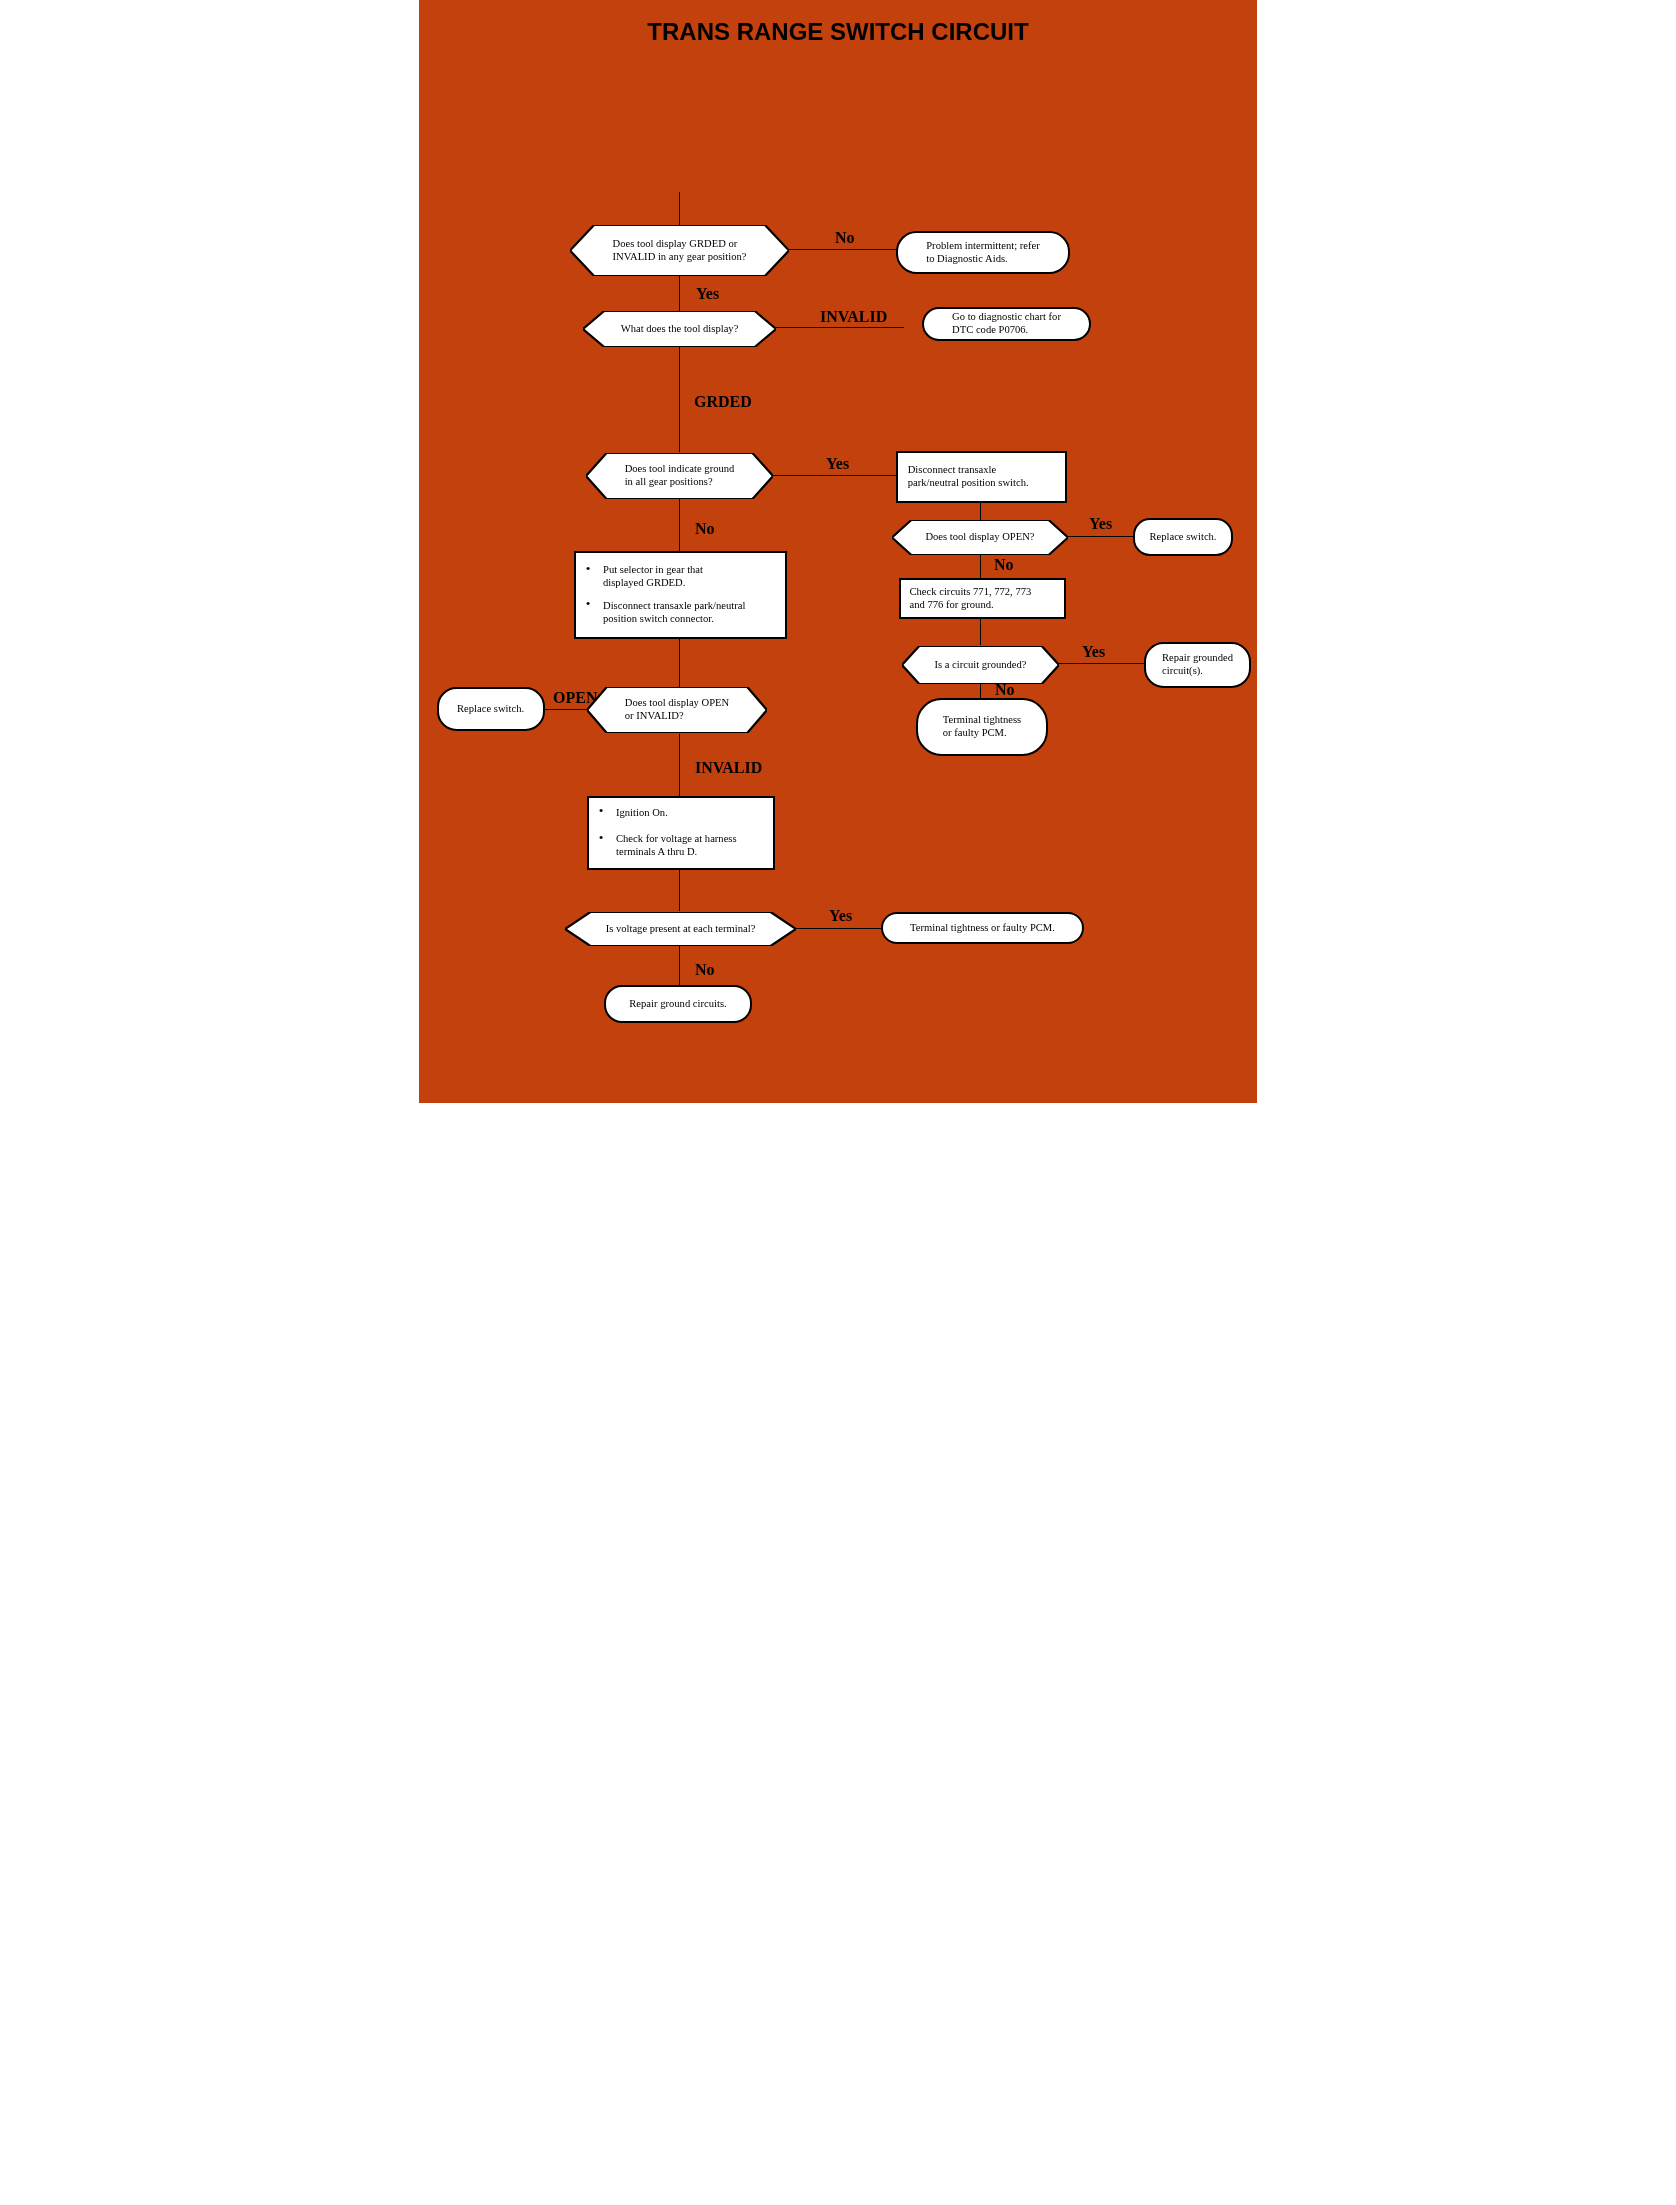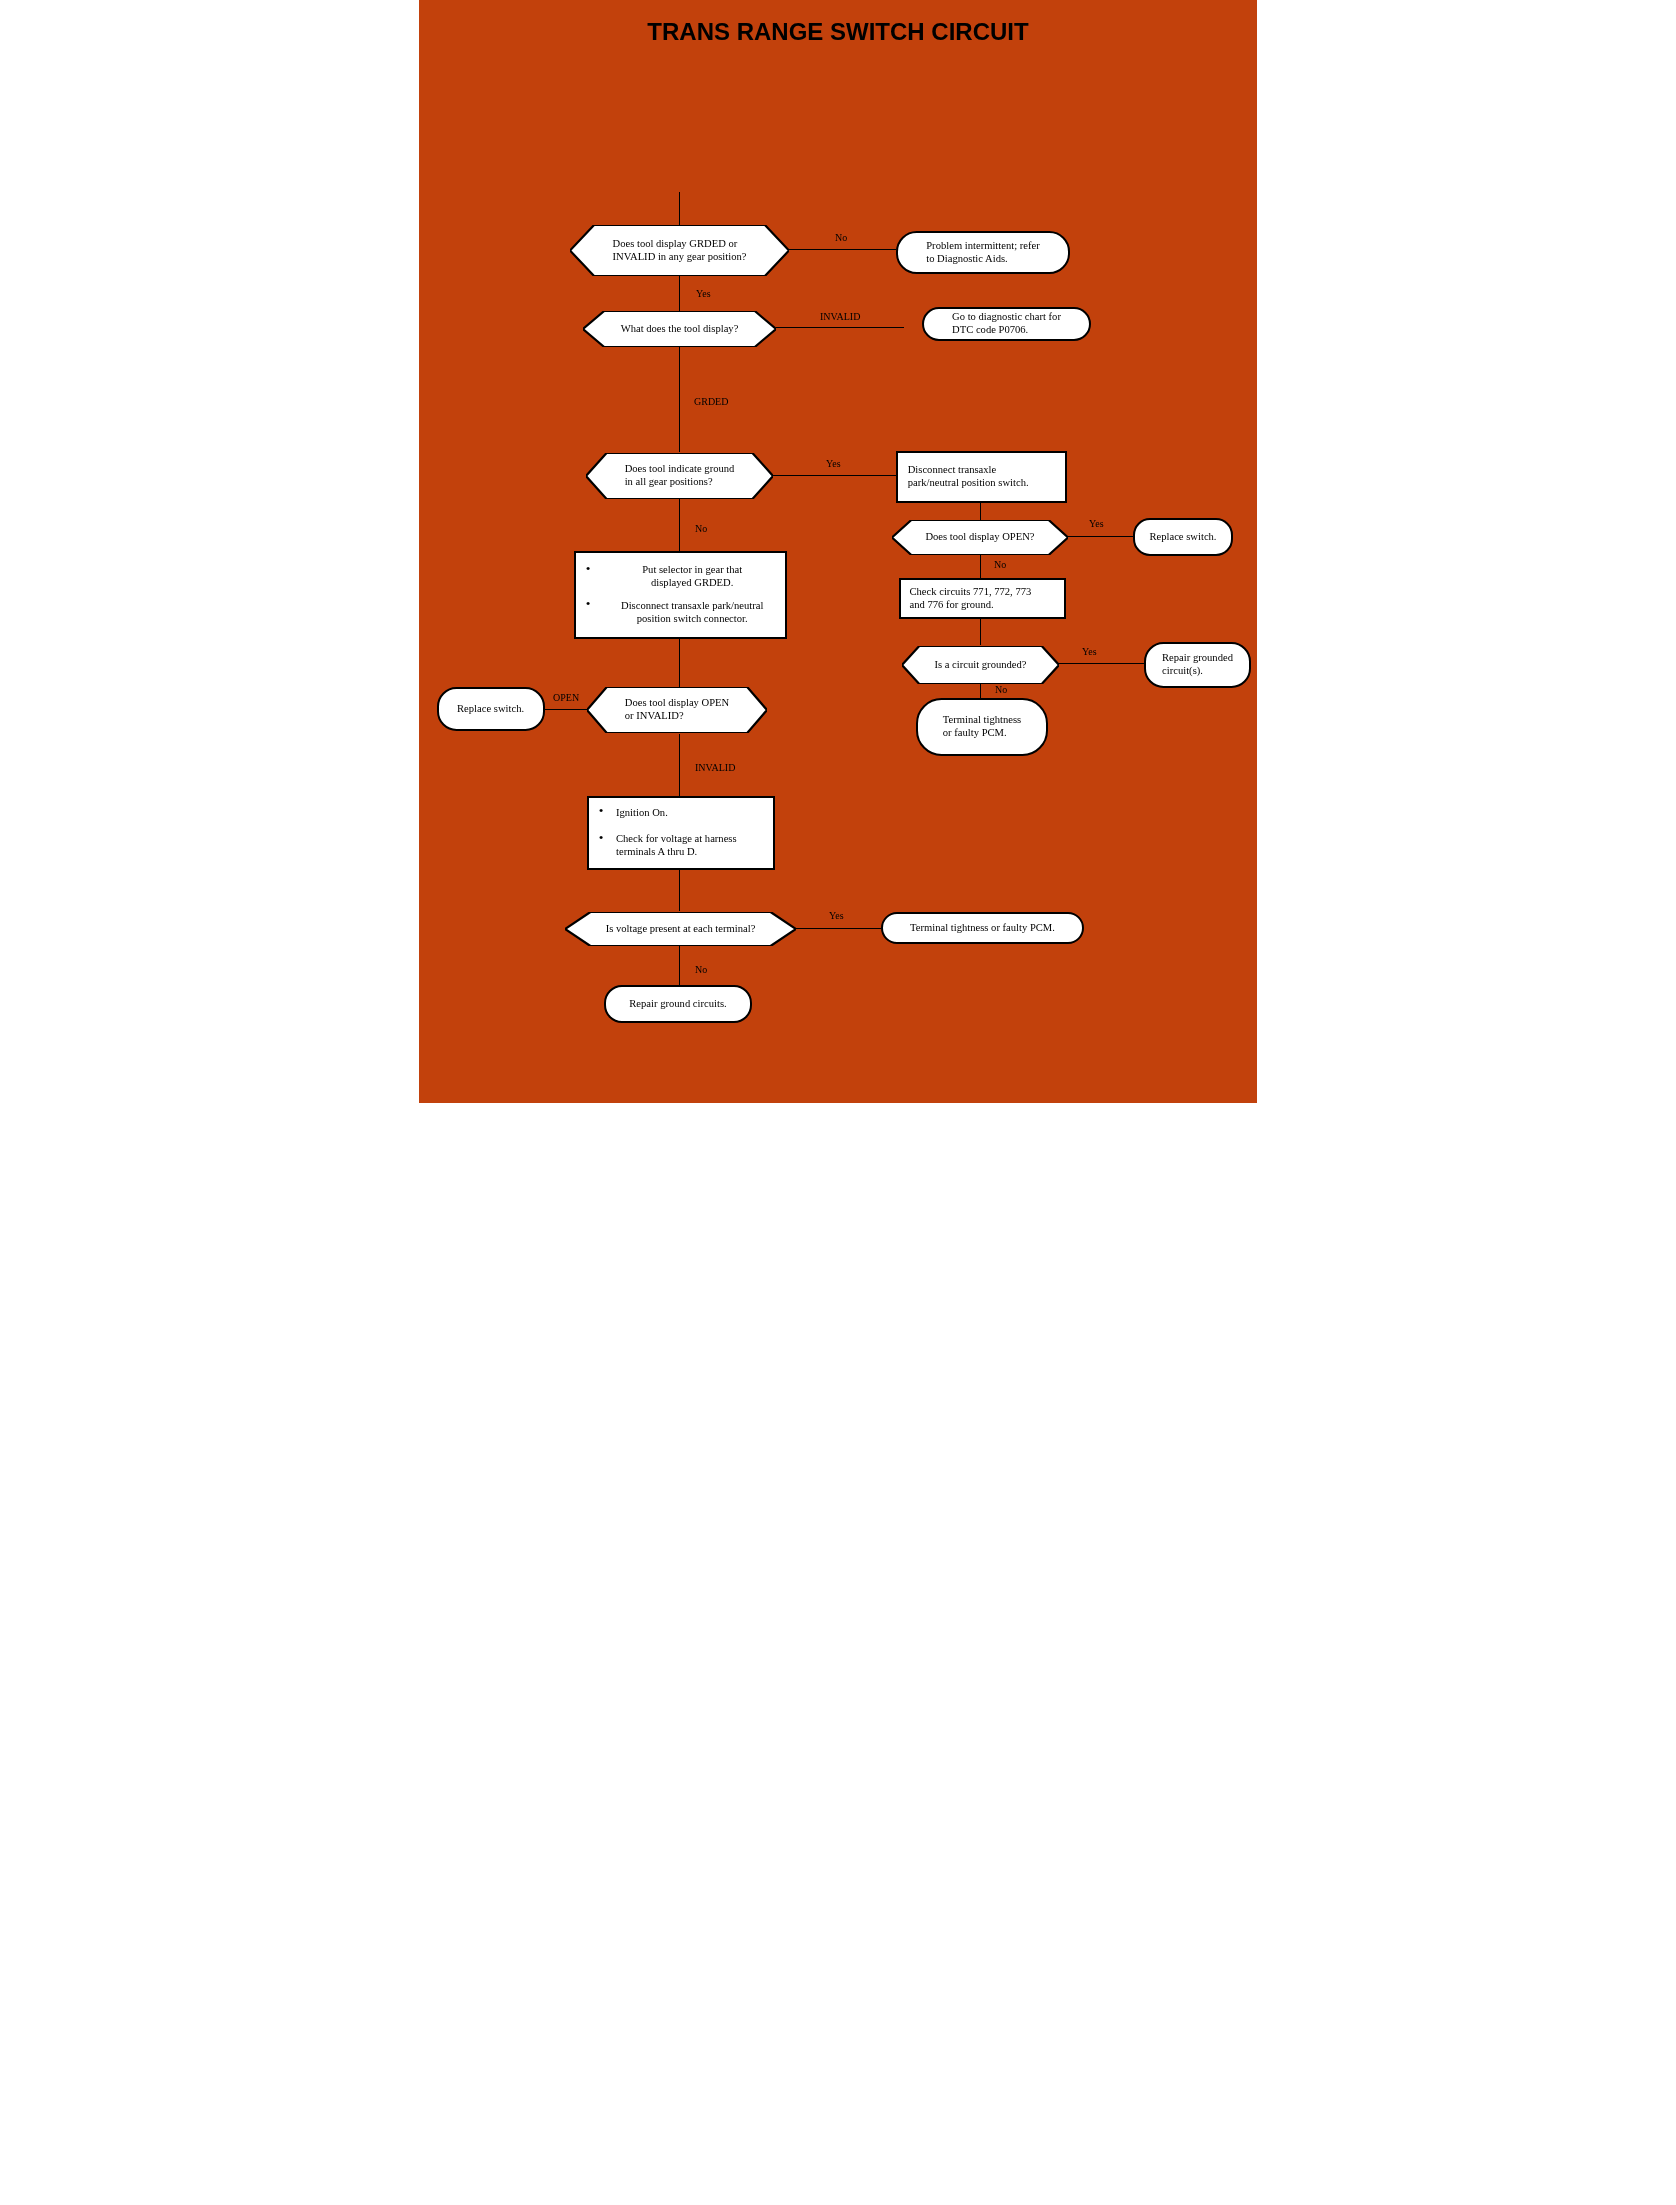--- a/index.html
+++ b/index.html
@@ -14,21 +14,21 @@
   .hex{background:transparent;}
   .hex svg{position:absolute;left:0;top:0;width:100%;height:100%;display:block;}
   .hex-label{position:absolute;left:0;top:0;width:100%;height:100%;
              display:flex;align-items:center;justify-content:center;text-align:left;}
   .txt{white-space:pre-line;font-size:10.6px;line-height:12.8px;}
   .center .txt{text-align:center;}
   .rounded .txt{padding:0 8.5px;}
   .bullets{display:flex;flex-direction:column;row-gap:16px;}
   .bullet-item{position:relative;padding-left:27px;padding-right:3.6px;}
   .bullet-item::before{content:"\2022";position:absolute;left:9.7px;top:-1.8px;font-size:13.4px;}
-  .edge-label{position:absolute;font-size:10px;line-height:12px;white-space:nowrap;}
+  .edge-label{position:absolute;font-size:16px;line-height:12px;white-space:nowrap;font-weight:bold;}
   .line{position:absolute;background:#000;}
 </style>
 </head>
 <body>
 
 <div class="page">
 
   <div class="title">TRANS RANGE SWITCH CIRCUIT</div>
 
   <div class="line" style="left:260px;top:192px;width:1.2px;height:33px;"></div>
@@ -142,21 +142,21 @@
     <span class="txt">Repair grounded
 circuit(s).</span>
   </div>
 
   <div class="node rounded" style="left:497px;top:698px;width:132px;height:58px;border-radius:25.5px;">
     <span class="txt">Terminal tightness
 or faulty PCM.</span>
   </div>
 
   <div class="node box" style="left:155px;top:551px;width:213px;height:88px;">
-    <div class="bullets" style="row-gap:10px;text-align:center;">
+    <div class="bullets" style="row-gap:10px;">
       <div class="bullet-item txt">Put selector in gear that
 displayed GRDED.</div>
       <div class="bullet-item txt">Disconnect transaxle park/neutral
 position switch connector.</div>
     </div>
   </div>
 
   <div class="node hex" style="left:168px;top:687px;width:180px;height:46px;">
     <svg viewBox="0 0 200 60" preserveAspectRatio="none">
         <polygon points="0,30 22,0 178,0 200,30 178,60 22,60" fill="#fff" stroke="#000" stroke-width="2.2" vector-effect="non-scaling-stroke"></polygon>

